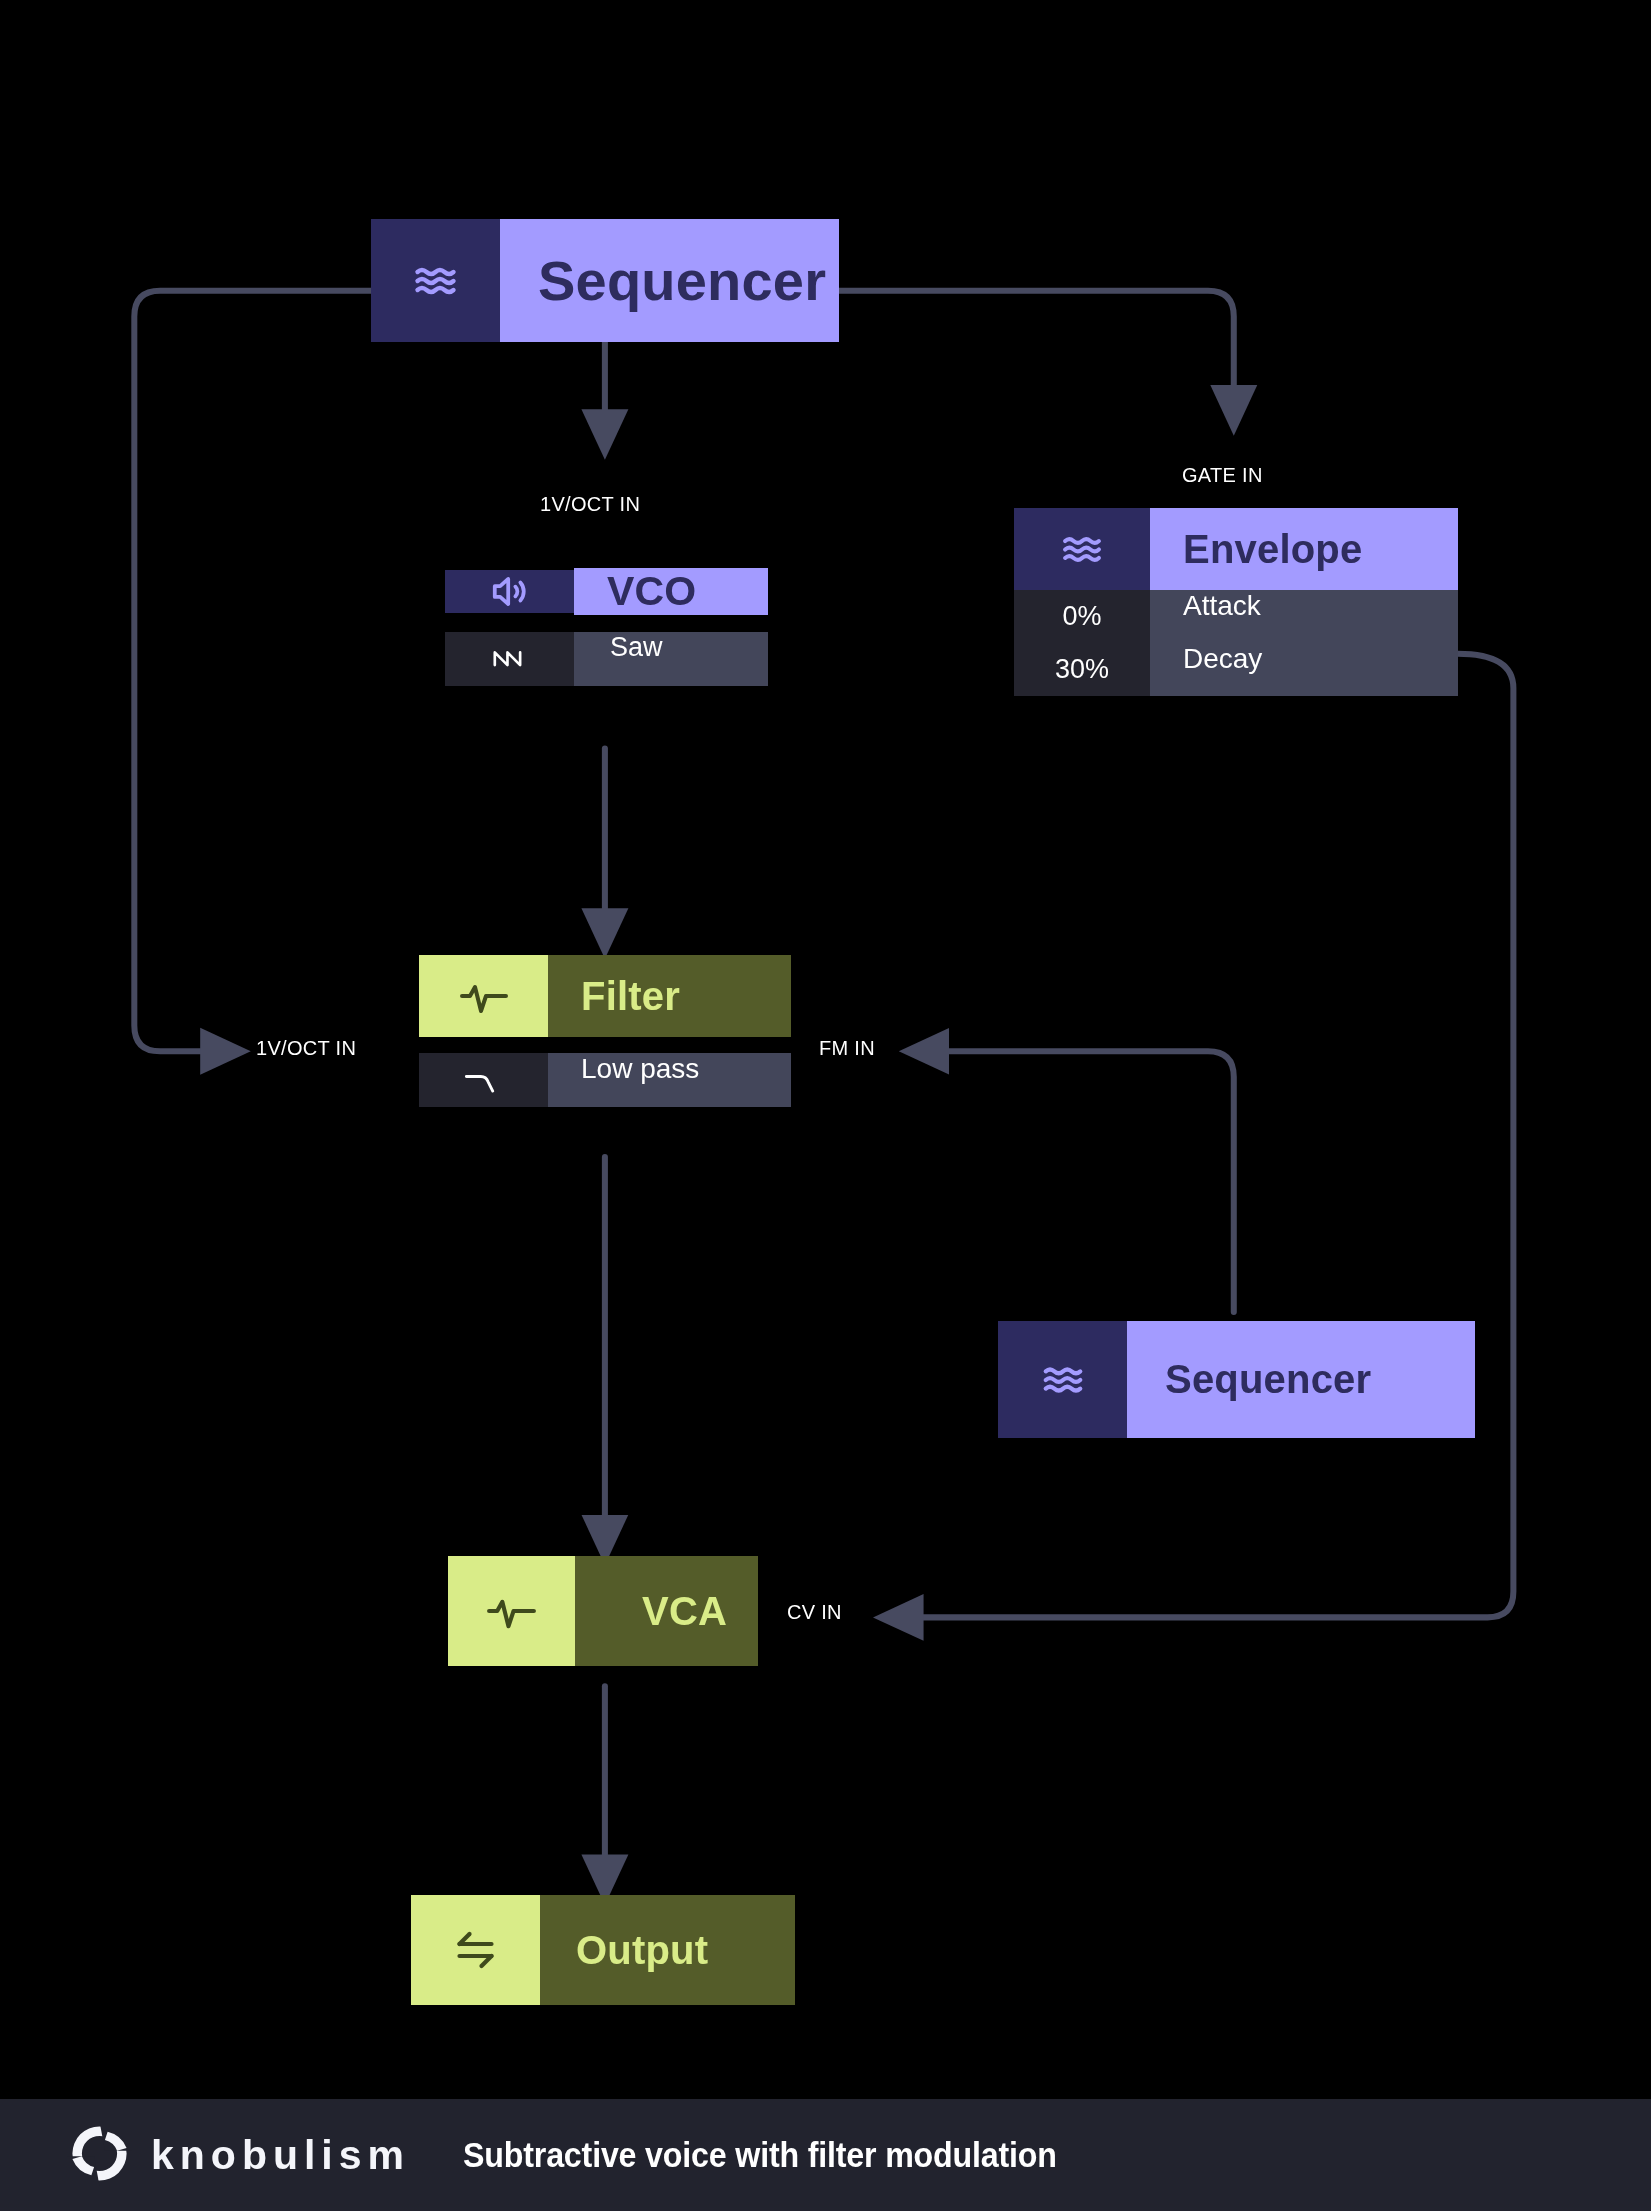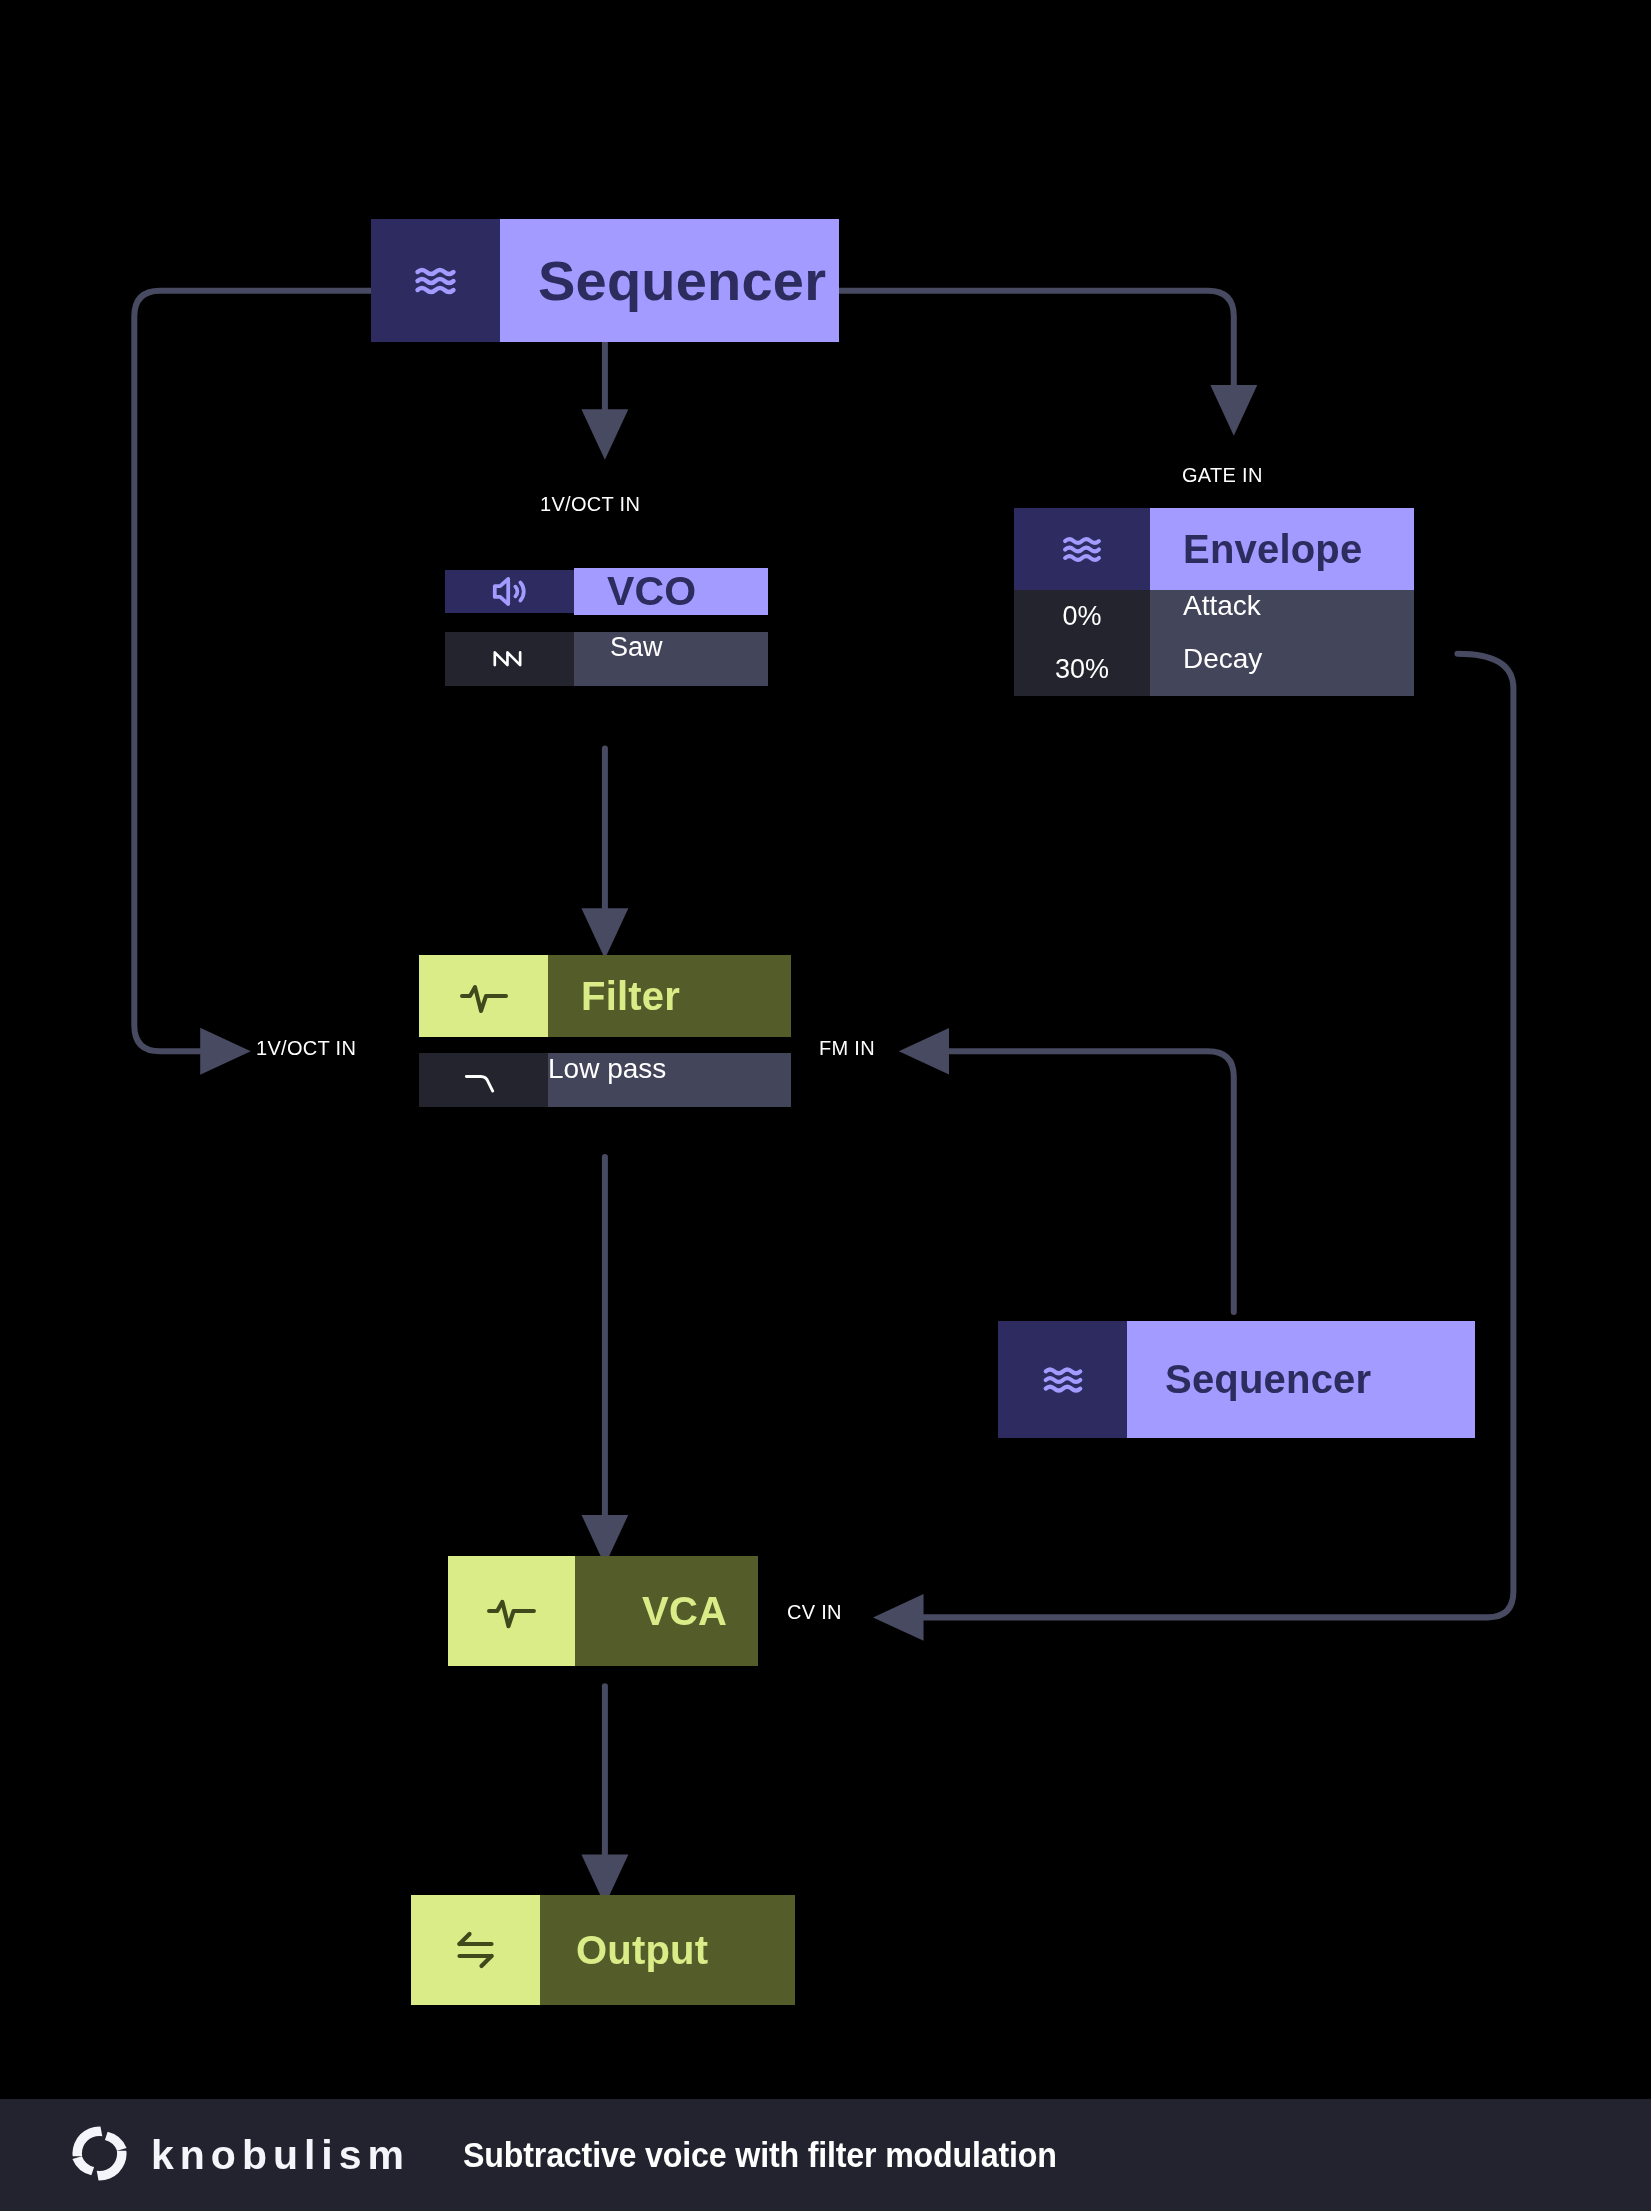--- a/index.html
+++ b/index.html
@@ -118,21 +118,21 @@
             <path d="M3 15 L3 5 L13 15 L13 5 L23 15 L23 5"></path>
           </svg>
         </div>
         <div class="rr" style="padding-left:36px;">
           <span style="font-size:27px;">Saw</span>
         </div>
       </div>
     </div>
   </div>
 
-  <div class="node purple" style="left:1014px;top:508px;width:400px;">
+  <div class="node purple" style="left:1014px;top:508px;width:444px;">
     <div class="hdr" style="height:82px;">
       <div class="iconbox" style="width:136px;">
         <svg width="50" height="45" viewBox="0 0 24 24" fill="none" stroke="#a39bff" stroke-width="2.2" stroke-linecap="round" stroke-linejoin="round">
           <path d="M3 7.5q2.2-2 4.5 0t4.5 0 4.5 0 4.5 0"></path>
           <path d="M3 12q2.2-2 4.5 0t4.5 0 4.5 0 4.5 0"></path>
           <path d="M3 16.5q2.2-2 4.5 0t4.5 0 4.5 0 4.5 0"></path>
         </svg>
       </div>
       <div class="titlebox" style="padding-left:33px;">
         <span class="title" style="font-size:40px;">Envelope</span>
@@ -169,21 +169,21 @@
         <span class="title" style="font-size:40px;">Filter</span>
       </div>
     </div>
     <div class="rows">
       <div class="row" style="height:54px;">
         <div class="rl" style="width:129px;">
           <svg width="43" height="29" viewBox="0 0 32 22" fill="none" stroke="#ffffff" stroke-width="2.2" stroke-linecap="round" stroke-linejoin="round">
             <path d="M3 8 h11 q4 0 5.5 4 L23 19"></path>
           </svg>
         </div>
-        <div class="rr" style="">
+        <div class="rr" style="padding-left:33px;">
           <span style="font-size:28px;">Low pass</span>
         </div>
       </div>
     </div>
   </div>
 
   <div class="node purple" style="left:998px;top:1321px;width:477px;">
     <div class="hdr" style="height:117px;">
       <div class="iconbox" style="width:129px;">
         <svg width="52" height="46" viewBox="0 0 24 24" fill="none" stroke="#a39bff" stroke-width="2.2" stroke-linecap="round" stroke-linejoin="round">

